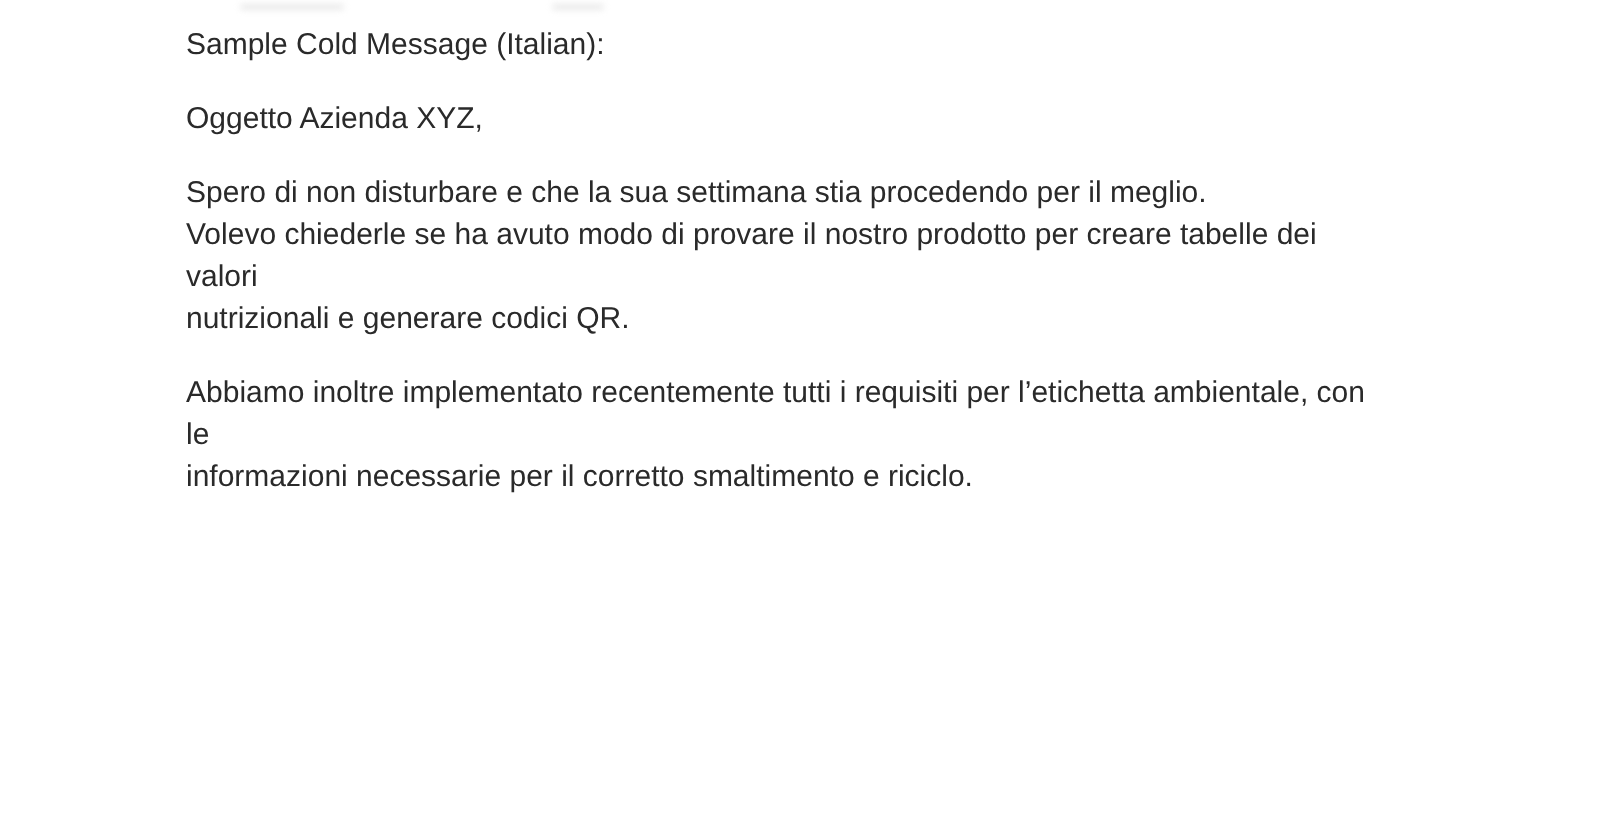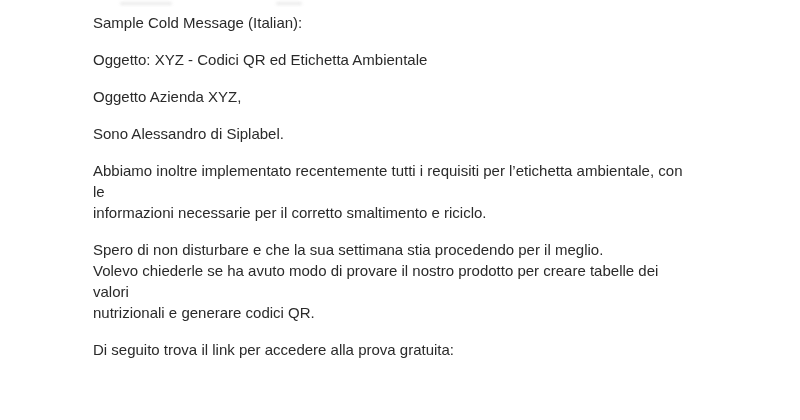--- a/index.html
+++ b/index.html
@@ -45,24 +45,21 @@
 </style>
 </head>
 <body>
 
 <div class="page">
   <div class="remnant r1"></div>
   <div class="remnant r2"></div>
 
   <div class="doc">
     <p>Sample Cold Message (Italian):</p>
-    <p>Oggetto: XYZ - Codici QR ed Etichetta Ambientale</p>
     <p>Oggetto Azienda XYZ,</p>
-    <p>Sono Alessandro di Siplabel.</p>
-    <p>Abbiamo inoltre implementato recentemente tutti i requisiti per l’etichetta ambientale, con le
-informazioni necessarie per il corretto smaltimento e riciclo.</p>
     <p>Spero di non disturbare e che la sua settimana stia procedendo per il meglio.
 Volevo chiederle se ha avuto modo di provare il nostro prodotto per creare tabelle dei valori
 nutrizionali e generare codici QR.</p>
-    <p>Di seguito trova il link per accedere alla prova gratuita:</p>
+    <p>Abbiamo inoltre implementato recentemente tutti i requisiti per l’etichetta ambientale, con le
+informazioni necessarie per il corretto smaltimento e riciclo.</p>
 
   </div>
 </div>
 
 </body></html>

